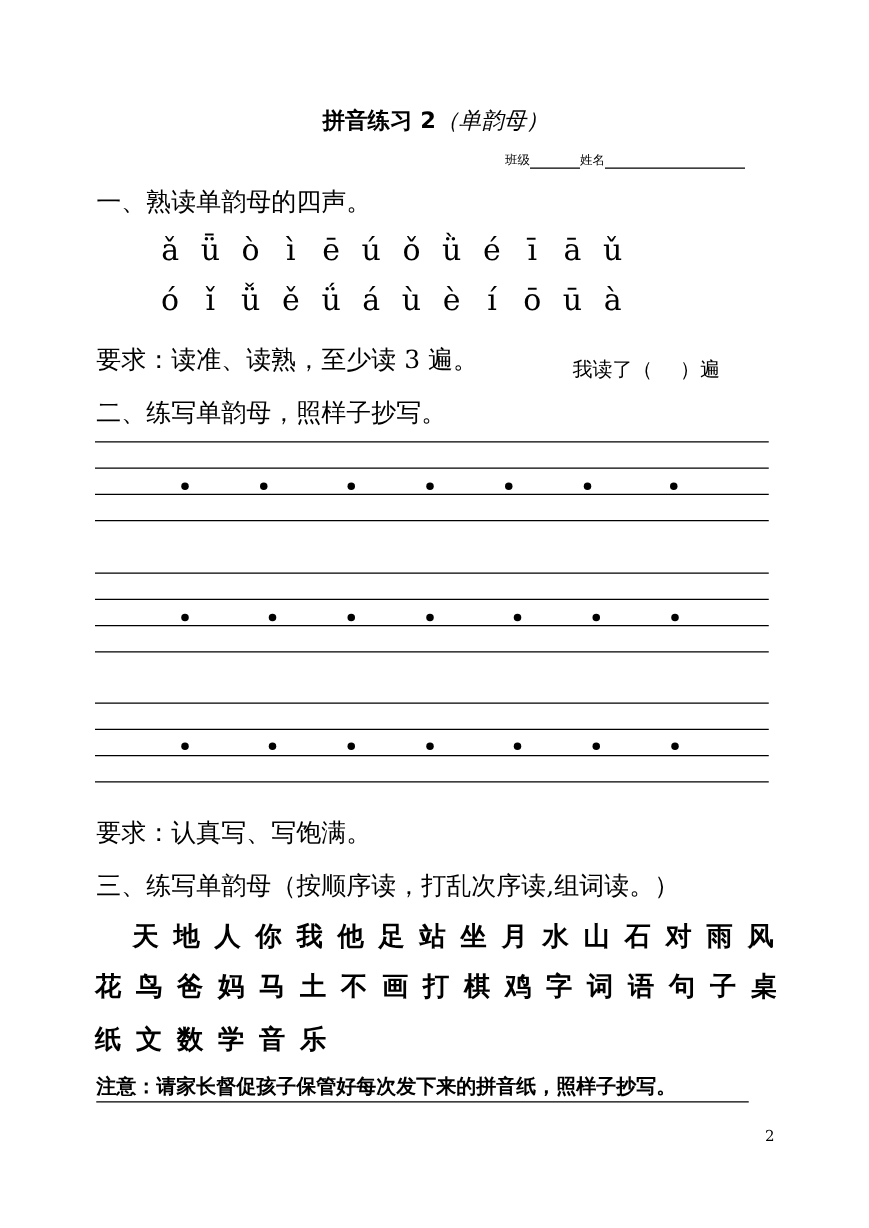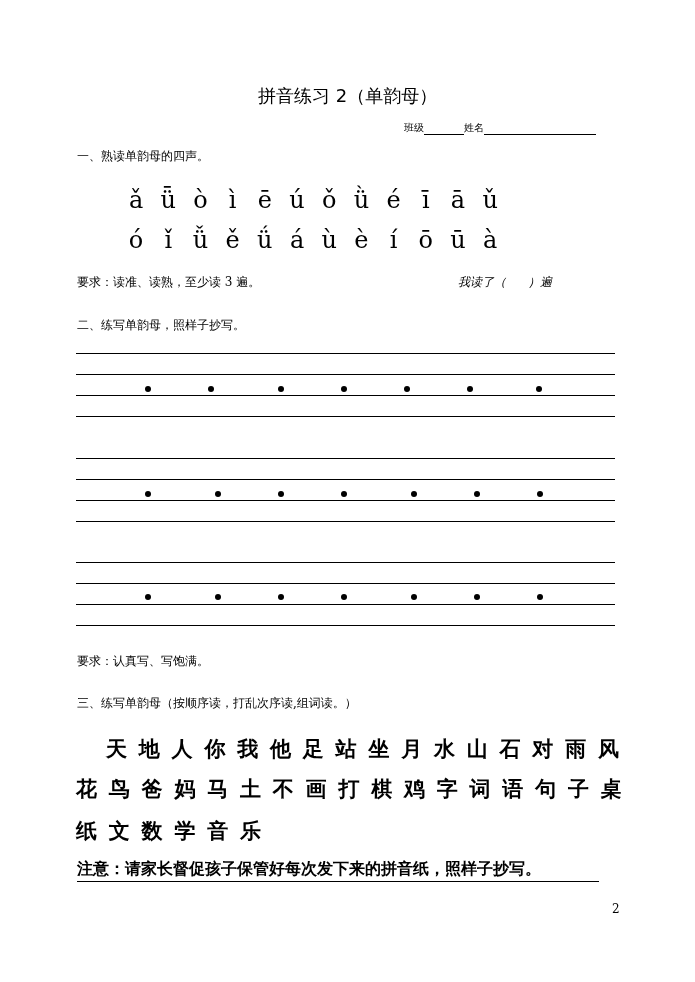--- a/index.html
+++ b/index.html
@@ -1,23 +1,23 @@
 <!DOCTYPE html>
 <html><head>
 <meta charset="utf-8">
 <style>
   html, body { margin:0; padding:0; background:#ffffff; }
   body { width:695px; height:982px; position:relative; overflow:hidden; color:#000; font-family:"DejaVu Serif", "Liberation Serif", serif; }
   .abs { position:absolute; white-space:nowrap; }
   .title { left:258px; top:84px; font-size:18px; }
-  .title b { font-weight:normal; font-family:"DejaVu Sans", sans-serif; }
-  .title .sub { font-weight:normal; font-family:"DejaVu Serif", serif; }
+  .title b { font-weight:bold; font-family:"DejaVu Sans", sans-serif; }
+  .title .sub { font-weight:normal; font-family:"DejaVu Serif", serif;font-style:italic; }
   .classline { left:404px; top:118px; font-size:10px; display:flex; align-items:flex-end; }
   .blank { display:inline-block; border-bottom:1px solid #000; height:16px; }
-  .h { font-size:12px; left:77px; }
+  .h { font-size:20px; left:77px; }
   .pinyin-row { left:120px; font-size:24px; font-family:"DejaVu Serif", serif; display:flex; }
   .pinyin-row span { display:inline-block; width:32.2px; text-align:center; }
   .line { position:absolute; left:76px; width:539px; height:0; border-top:1.3px solid #000; }
   .dot { position:absolute; width:6px; height:6px; border-radius:50%; background:#000; }
   .hanzi-row { font-size:21px; font-weight:bold; font-family:"DejaVu Sans", sans-serif; display:flex; }
   .hanzi-row span { display:inline-block; width:32.8px; text-align:left; }
   .note { left:77px; top:859px; font-size:16px; font-weight:bold; font-family:"DejaVu Sans", sans-serif; border-bottom:1.5px solid #000; padding-bottom:1px; width:522px; }
   .pagenum { left:612px; top:902px; font-size:12px; }
 </style>
 </head>
@@ -59,21 +59,21 @@
   <span>á</span>
   <span>ù</span>
   <span>è</span>
   <span>í</span>
   <span>ō</span>
   <span>ū</span>
   <span>à</span>
 </div>
 
 <div class="abs h" style="top:274px;">要求：读准、读熟，至少读 3 遍。</div>
-<div class="abs" style="left:458px; top:274px; font-size:12px;font-style:italic;">
+<div class="abs" style="left:458px; top:286px; font-size:16px;">
   <span>我读了（</span><span style="display:inline-block; width:22px;"></span><span>）遍</span>
 </div>
 
 <div class="abs h" style="top:317px;">二、练写单韵母，照样子抄写。</div>
 
 <div>
 
   <div class="line" style="top:353px;"></div>
   <div class="line" style="top:374px;"></div>
   <div class="line" style="top:395px;"></div>

